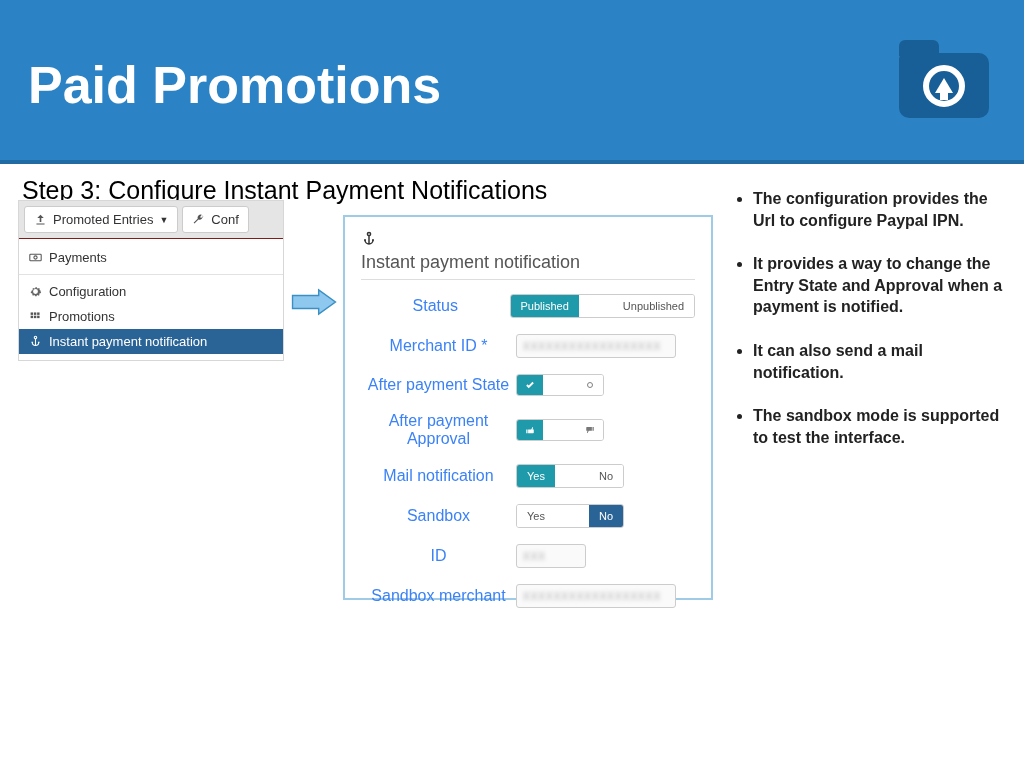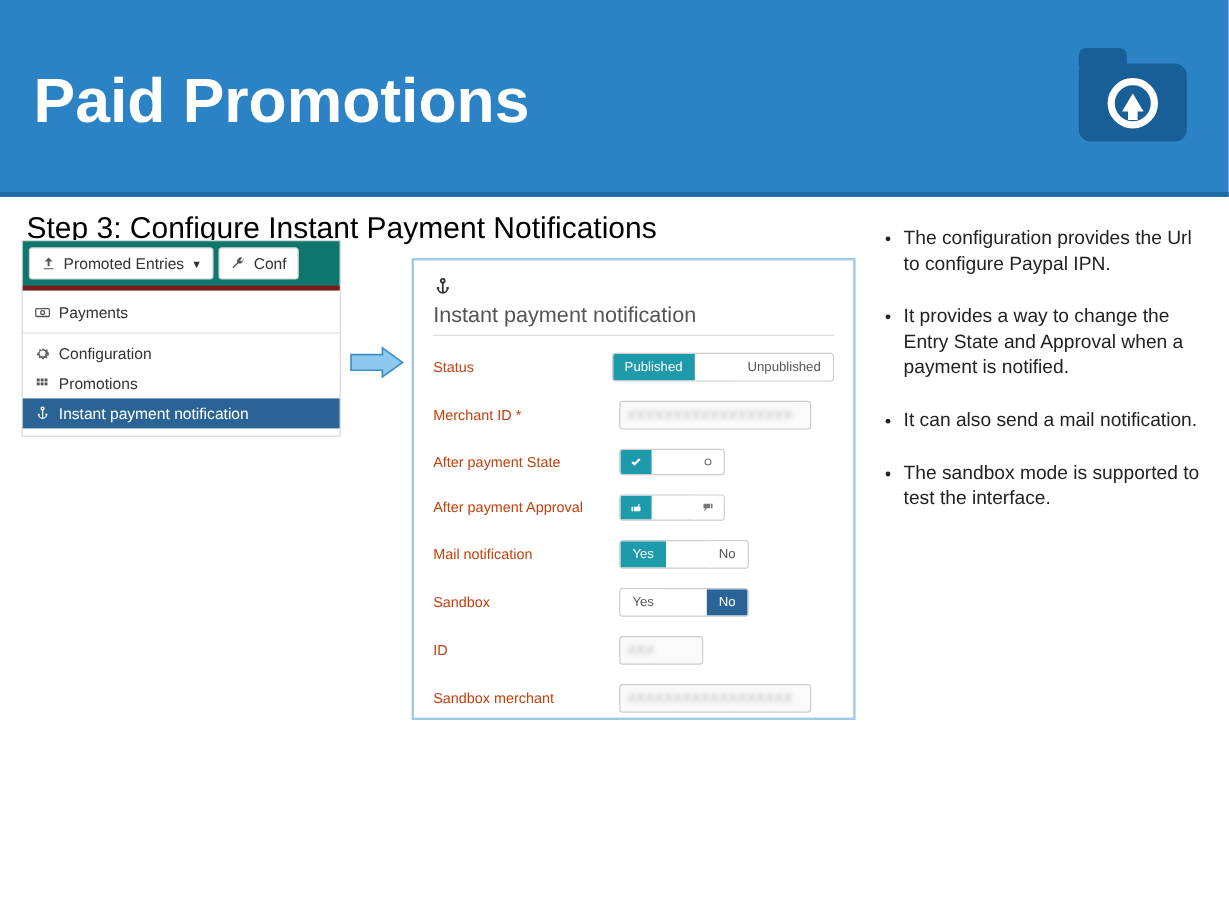--- a/index.html
+++ b/index.html
@@ -44,22 +44,22 @@
     left: 18px; top: 200px;
     width: 266px;
     border: 1px solid #d7d7d7;
     background: #fff;
     font-size: 13px;
     color: #333;
   }
   .sidebar .toolbar {
     display: flex; gap: 4px;
     padding: 5px;
-    background: #0f766e;
-    border-bottom: 4px solid #7f1d1d;
+    background: #e5e5e5;
+    border-bottom: 1px solid #7f1d1d;
   }
   .btn {
     display:inline-flex; align-items:center; gap:6px;
     background:#fff; border:1px solid #ccc; border-radius:3px;
     padding:5px 9px; font-size:13px; color:#333;
     cursor:default;
   }
   .sidebar .menu { padding: 6px 0; }
   .sidebar .menu .item {
     padding: 5px 10px;
@@ -85,21 +85,21 @@
     border: 2px solid #9fcbe6;
     background:#fff;
     padding: 14px 16px;
     font-size: 12px;
     color:#555;
   }
   .form-panel .anchor { margin-bottom:2px; }
   .form-panel h3 { font-size:18px; color:#555; font-weight:normal; margin-bottom:6px;}
   .form-panel hr { border:none; border-top:1px solid #ddd; margin-bottom:14px;}
   .form-row { display:flex; align-items:center; margin-bottom:16px; }
-  .form-row .label { width:155px; color:#c2410c; font-size:12px;}
+  .form-row .label { width:155px; color:#3b82f6; font-size:16px;text-align:center;}
   .form-row .ctrl { flex:1; }
   .seg { display:inline-flex; border:1px solid #ccc; border-radius:3px; overflow:hidden; font-size:11px;gap:34px;}
   .seg span { padding:5px 10px; background:#fff; color:#555; }
   .seg .on { background:#1f9aaa; color:#fff; }
   .seg .on-b { background:#2a6496; color:#fff; }
   .seg .icobtn { padding:5px 8px; background:#fff; display:flex; align-items:center;}
   .seg .icobtn.on { background:#1f9aaa; color:#fff; }
   .input {
     width: 160px; height:24px;
     border:1px solid #ccc; border-radius:3px;
@@ -108,20 +108,21 @@
   }
   .blur { filter: blur(2px); color:#aaa; font-size:10px; letter-spacing:1px;}
 
   .bullets {
     position:absolute;
     left: 735px; top: 188px;
     width: 275px;
     font-size: 16px;
     color:#222;
     line-height:1.35;
+    font-weight:bold;
   }
   .bullets li { margin-bottom:22px; list-style: disc; margin-left:18px;}
 
 </style>
 </head>
 <body>
 
 <div class="header">
   <h1>Paid Promotions</h1>
   <div class="folder-icon">

